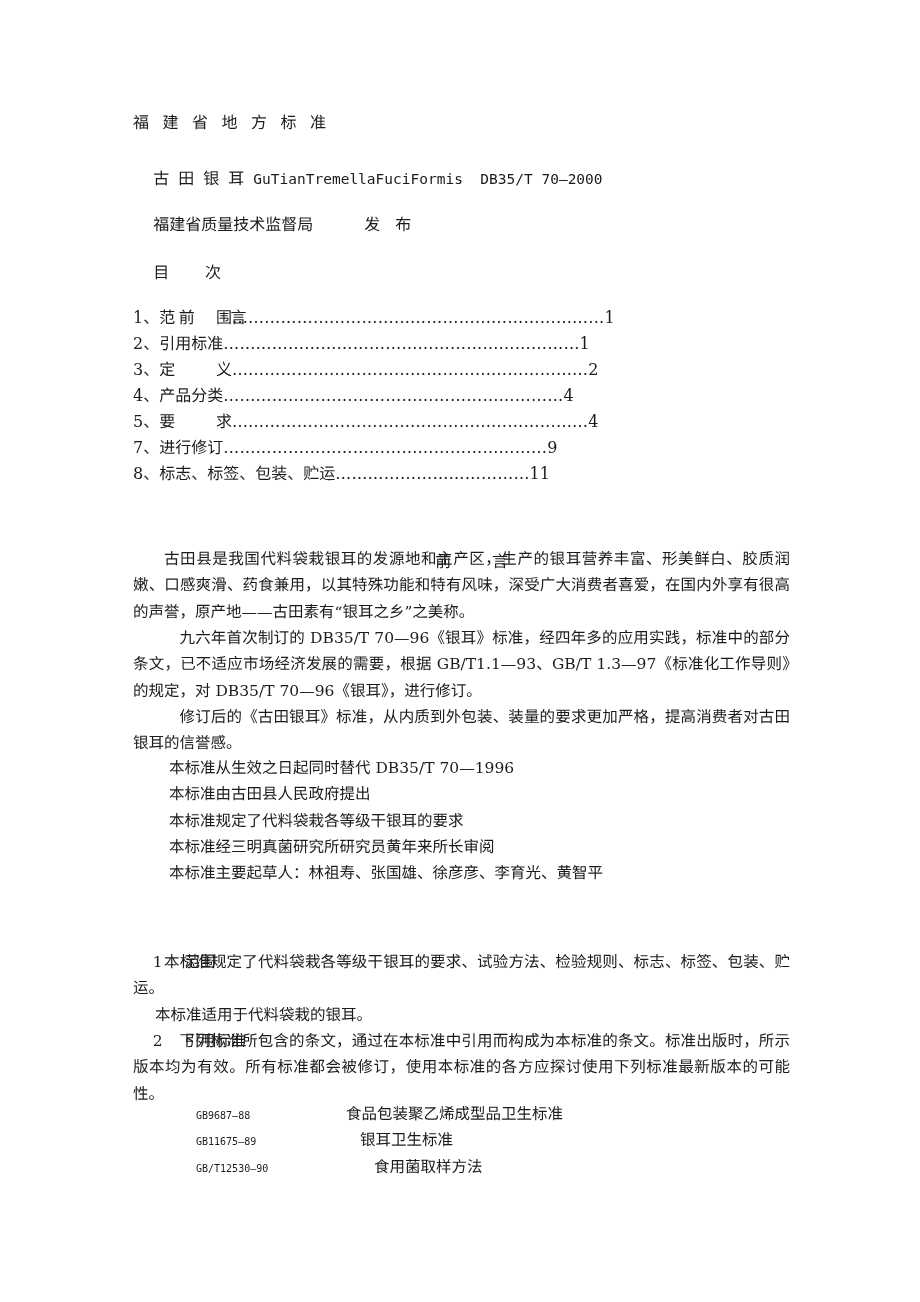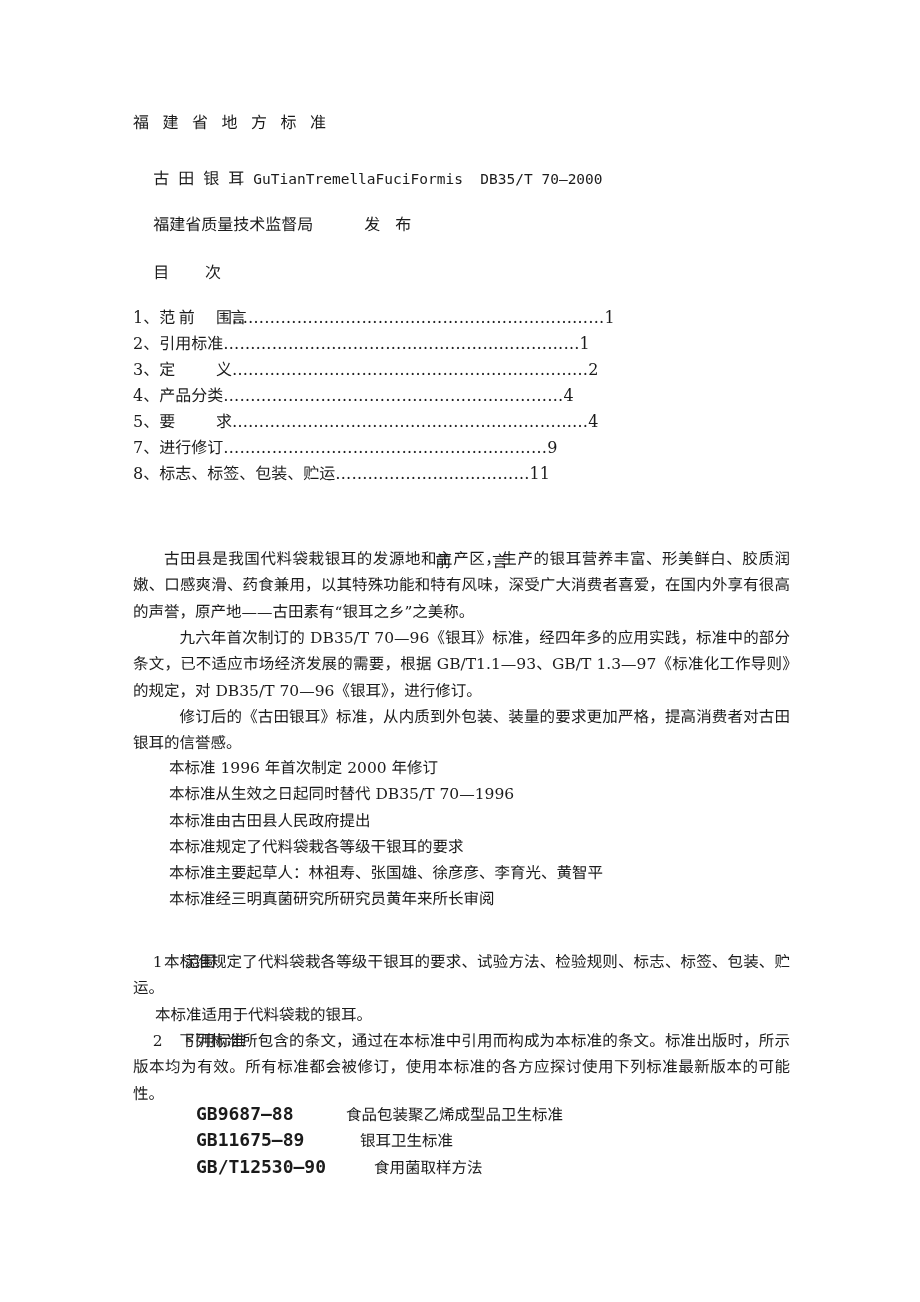--- a/index.html
+++ b/index.html
@@ -155,22 +155,21 @@
   .std-row {
     height: 26.3px;
     line-height: 26.3px;
     white-space: pre;
     padding-left: 63px;
   }
   .std-code {
     display: inline-block;
     width: 150px;
     font-family: "DejaVu Sans Mono", "Liberation Mono", monospace;
-    font-size: 18px;
-    font-weight: bold;
+    font-size: 10px;
   }
   .std-name { }
   .std-row.i1 .std-name { padding-left: 0px; }
   .std-row.i2 .std-name { padding-left: 14px; }
   .std-row.i3 .std-name { padding-left: 28px; }
 </style>
 </head>
 <body>
 
 <div class="page">
@@ -207,26 +206,25 @@
     <span class="cn">前</span><span class="sp">        </span><span class="cn">言</span>
   </div>
 
   <div class="para cn" id="para-1" style="text-indent: 2em;">古田县是我国代料袋栽银耳的发源地和主产区，生产的银耳营养丰富、形美鲜白、胶质润嫩、口感爽滑、药食兼用，以其特殊功能和特有风味，深受广大消费者喜爱，在国内外享有很高的声誉，原产地——古田素有“银耳之乡”之美称。</div>
 
   <div class="para cn" id="para-2" style="text-indent: 3em;">九六年首次制订的 DB35/T 70—96《银耳》标准，经四年多的应用实践，标准中的部分条文，已不适应市场经济发展的需要，根据 GB/T1.1—93、GB/T 1.3—97《标准化工作导则》的规定，对 DB35/T 70—96《银耳》，进行修订。</div>
 
   <div class="para cn" id="para-3" style="text-indent: 3em;">修订后的《古田银耳》标准，从内质到外包装、装量的要求更加严格，提高消费者对古田银耳的信誉感。</div>
 
   <div class="stmt-list">
-    <div class="stmt cn">本标准 1996 年首次制定 2000 年修订</div>
     <div class="stmt cn">本标准从生效之日起同时替代 DB35/T 70—1996</div>
     <div class="stmt cn">本标准由古田县人民政府提出</div>
     <div class="stmt cn">本标准规定了代料袋栽各等级干银耳的要求</div>
+    <div class="stmt cn">本标准经三明真菌研究所研究员黄年来所长审阅</div>
     <div class="stmt cn">本标准主要起草人：林祖寿、张国雄、徐彦彦、李育光、黄智平</div>
-    <div class="stmt cn">本标准经三明真菌研究所研究员黄年来所长审阅</div>
   </div>
 
   <div class="sec-head" id="sec1-head">
     <span class="num">1</span><span class="gap"></span><span class="cn">范围</span>
   </div>
 
   <div class="para cn" id="sec1-p1" style="text-indent: 2em;">本标准规定了代料袋栽各等级干银耳的要求、试验方法、检验规则、标志、标签、包装、贮运。</div>
 
   <div class="cn" id="sec1-p2">本标准适用于代料袋栽的银耳。</div>
 

